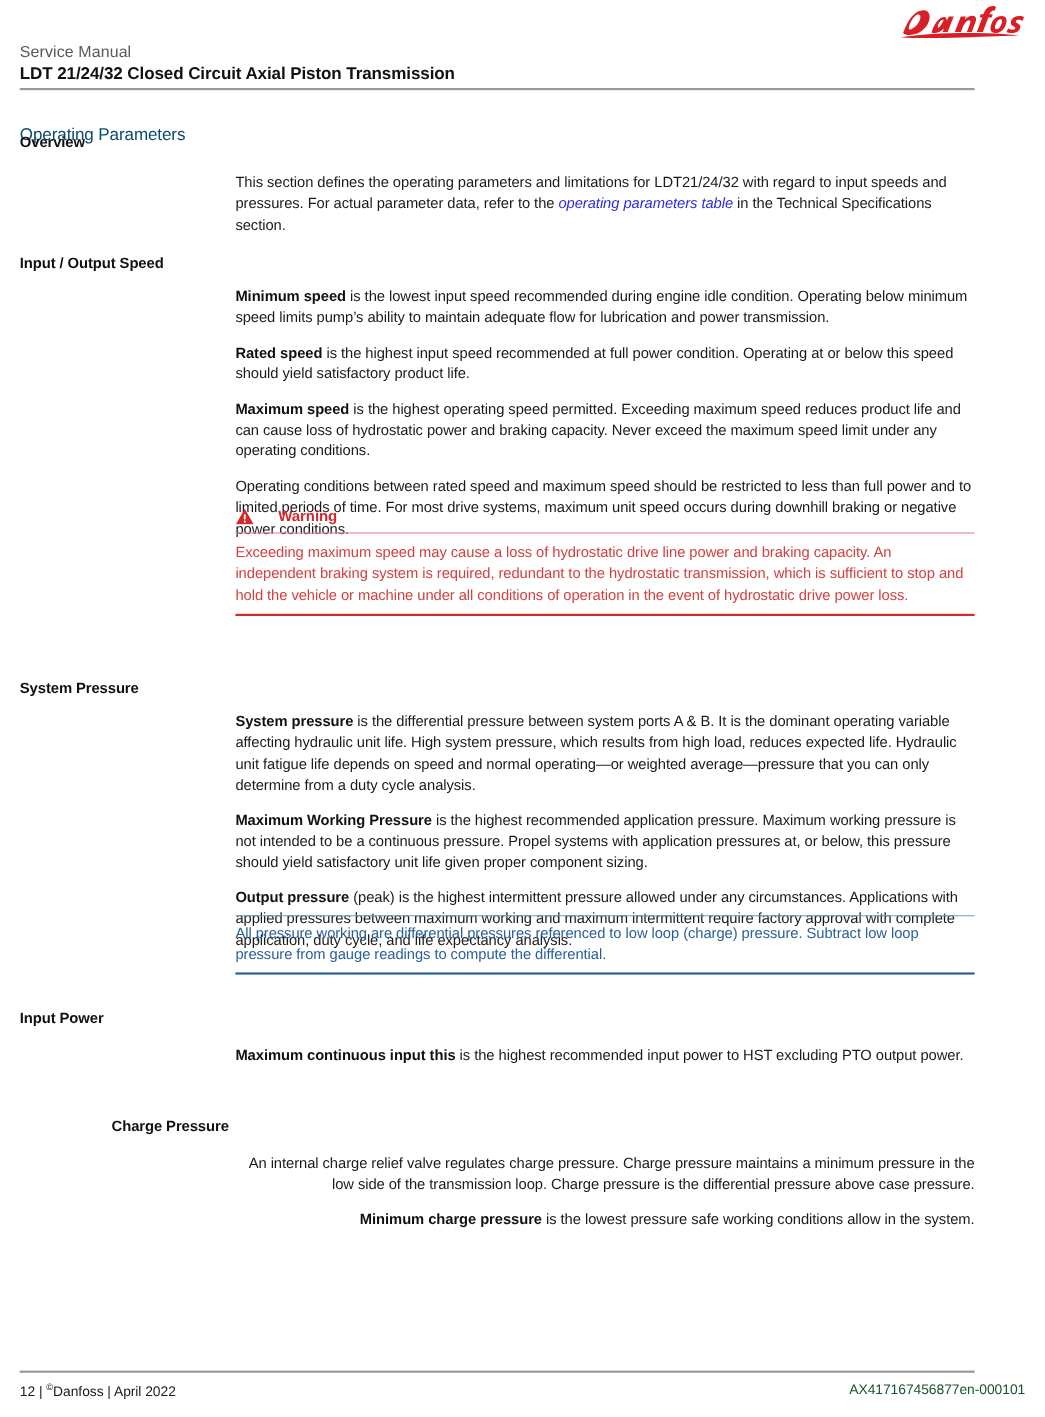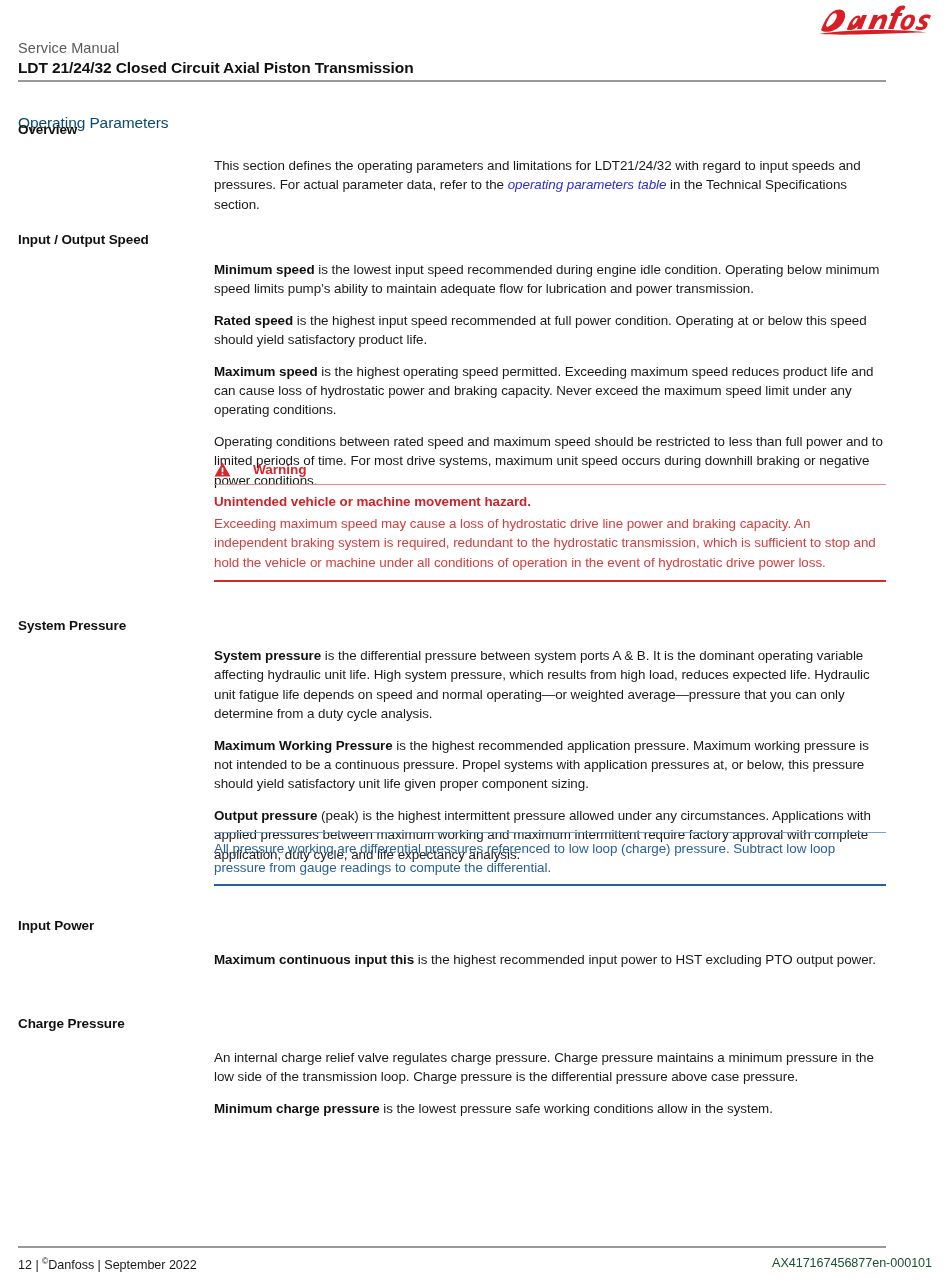--- a/index.html
+++ b/index.html
@@ -278,21 +278,20 @@
         <div class="warning-head">
           <svg class="warn-triangle" viewBox="0 0 34 30" aria-hidden="true">
             <path d="M17 1 L33 29 L1 29 Z" fill="#d5282e"></path>
             <rect x="15.3" y="11" width="3.4" height="9.5" rx="1.2" fill="#ffffff"></rect>
             <circle cx="17" cy="24.4" r="1.9" fill="#ffffff"></circle>
           </svg>
           <span class="warning-label">Warning</span>
         </div>
         <div class="warn-rule"></div>
         <div class="warning-body">
-          <p class="warn-strong">Unintended vehicle or machine movement hazard.</p>
           <p class="warn-text">Exceeding maximum speed may cause a loss of hydrostatic drive line power and braking capacity. An independent braking system is required, redundant to the hydrostatic transmission, which is sufficient to stop and hold the vehicle or machine under all conditions of operation in the event of hydrostatic drive power loss.</p>
         </div>
         <div class="warn-rule-bottom"></div>
       </div>
     </div>
 
     <div class="block" style="height:230px;">
       <div class="side-head" style="top:16px;">System Pressure</div>
       <div class="body-col" style="padding-top:44px;">
         <p class="para"><span class="b">System pressure</span><span> is the differential pressure between system ports A &amp; B. It is the dominant operating variable affecting hydraulic unit life. High system pressure, which results from high load, reduces expected life. Hydraulic unit fatigue life depends on speed and normal operating—or weighted average—pressure that you can only determine from a duty cycle analysis.</span></p>
@@ -309,33 +308,33 @@
       </div>
     </div>
 
     <div class="block" style="height:100px;">
       <div class="side-head" style="top:14px;">Input Power</div>
       <div class="body-col" style="padding-top:46px;">
         <p class="para"><span class="b">Maximum continuous input this</span><span> is the highest recommended input power to HST excluding PTO output power.</span></p>
       </div>
     </div>
 
-    <div class="block" style="height:130px;">
+    <div class="block" style="height:130px;text-align:right;">
       <div class="side-head" style="top:12px;">Charge Pressure</div>
       <div class="body-col" style="padding-top:44px;">
         <p class="para">An internal charge relief valve regulates charge pressure. Charge pressure maintains a minimum pressure in the low side of the transmission loop. Charge pressure is the differential pressure above case pressure.</p>
         <p class="para"><span class="b">Minimum charge pressure</span><span> is the lowest pressure safe working conditions allow in the system.</span></p>
       </div>
     </div>
 
   </div>
 
   <div class="footer-rule"></div>
   <div class="footer-left">
     <span>12</span>
     <span>|</span>
     <span class="sup">©</span><span>Danfoss</span>
     <span>|</span>
-    <span>September 2022</span>
+    <span>April 2022</span>
   </div>
   <div class="footer-right">AX417167456877en-000101</div>
 
 </div>
 
 </body></html>

